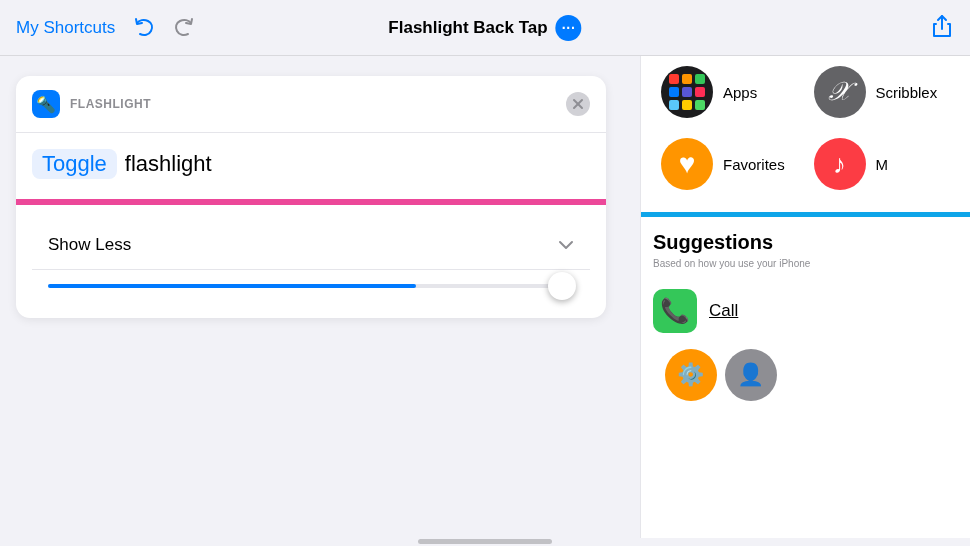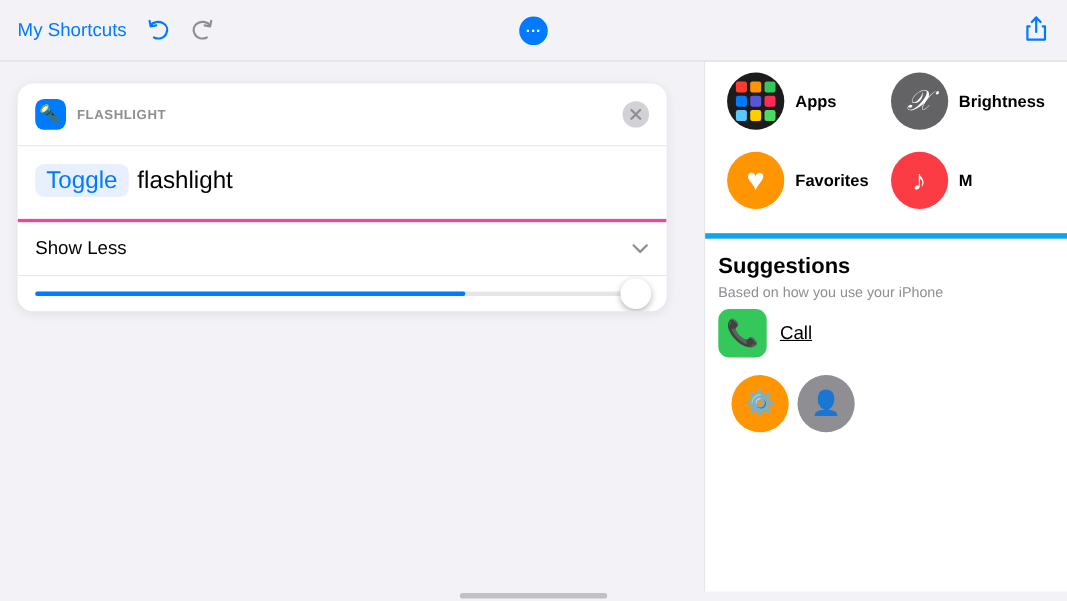--- a/index.html
+++ b/index.html
@@ -175,22 +175,22 @@
       padding: 2px 10px;
       border-radius: 8px;
     }
     .flashlight-text {
       font-size: 22px;
       font-weight: 500;
       color: #000;
     }
 
     .action-card-footer {
-      border-top: 3px solid #ec4899;
-      padding: 0;
+      border-top: 6px solid #ec4899;
+      padding: 16px;
     }
     .show-less-row {
       display: flex;
       align-items: center;
       justify-content: space-between;
       padding: 14px 16px;
       border-bottom: 1px solid #e5e5ea;
       cursor: pointer;
     }
     .show-less-label {
@@ -290,21 +290,21 @@
       height: 52px;
       border-radius: 50%;
       display: flex;
       align-items: center;
       justify-content: center;
       flex-shrink: 0;
     }
     .category-label {
       font-size: 15px;
       color: #000;
-      font-weight: 700;
+      font-weight: 400;
     }
 
     
     .apps-icon {
       background: #1c1c1e;
     }
     .apps-grid {
       display: grid;
       grid-template-columns: repeat(3, 1fr);
       gap: 3px;
@@ -350,22 +350,23 @@
       overflow: hidden;
     }
     .suggestions-title {
       font-size: 20px;
       font-weight: 700;
       color: #000;
       padding-top: 14px;
       padding-bottom: 4px;
     }
     .suggestions-subtitle {
-      font-size: 13px;
+      font-size: 10px;
       color: #8e8e93;
+      margin-bottom: 12px;
     }
 
     .suggestion-item {
       display: flex;
       align-items: center;
       gap: 12px;
       padding: 8px 0;
       cursor: pointer;
     }
     .suggestion-icon {
@@ -431,20 +432,21 @@
       </svg>
     </button>
     <button class="header-icon-btn">
       <svg width="28" height="28" viewBox="0 0 28 28">
         <path d="M20 9 C18 6, 13 5, 9 7 C5 9, 4 13, 6 17 C8 21, 13 22, 17 20" stroke="#8e8e93" stroke-width="2" fill="none" stroke-linecap="round"></path>
         <polyline points="21,5 20,10 15,9" stroke="#8e8e93" stroke-width="2" fill="none" stroke-linecap="round" stroke-linejoin="round"></polyline>
       </svg>
     </button>
   </div>
   <div class="header-center">
+    <span class="header-title">Flashlight Back Tap</span>
     <button class="more-btn">
       <span>···</span>
     </button>
   </div>
   <div class="header-right">
     <button class="share-btn">
       <svg width="24" height="24" viewBox="0 0 24 24">
         <polyline points="8,6 12,2 16,6" stroke="#007aff" stroke-width="2" fill="none" stroke-linecap="round" stroke-linejoin="round"></polyline>
         <line x1="12" y1="2" x2="12" y2="15" stroke="#007aff" stroke-width="2" stroke-linecap="round"></line>
         <path d="M6,10 L4,10 L4,22 L20,22 L20,10 L18,10" stroke="#007aff" stroke-width="2" fill="none" stroke-linecap="round" stroke-linejoin="round"></path>
@@ -517,21 +519,21 @@
             <div class="apps-grid-dot" style="background:#5ac8fa"></div>
             <div class="apps-grid-dot" style="background:#ffcc00"></div>
             <div class="apps-grid-dot" style="background:#4cd964"></div>
           </div>
         </div>
         <span class="category-label">Apps</span>
       </div>
 
       <div class="category-item">
         <div class="category-icon scribblex-icon" style="background:#636366; font-size:26px; color:white; font-style:italic; font-family:Georgia,serif;">𝒳</div>
-        <span class="category-label">Brightness</span>
+        <span class="category-label">Scribblex</span>
       </div>
 
       <div class="category-item">
         <div class="category-icon favorites-icon">
           <span class="heart-shape">♥</span>
         </div>
         <span class="category-label">Favorites</span>
       </div>
 
       <div class="category-item">

